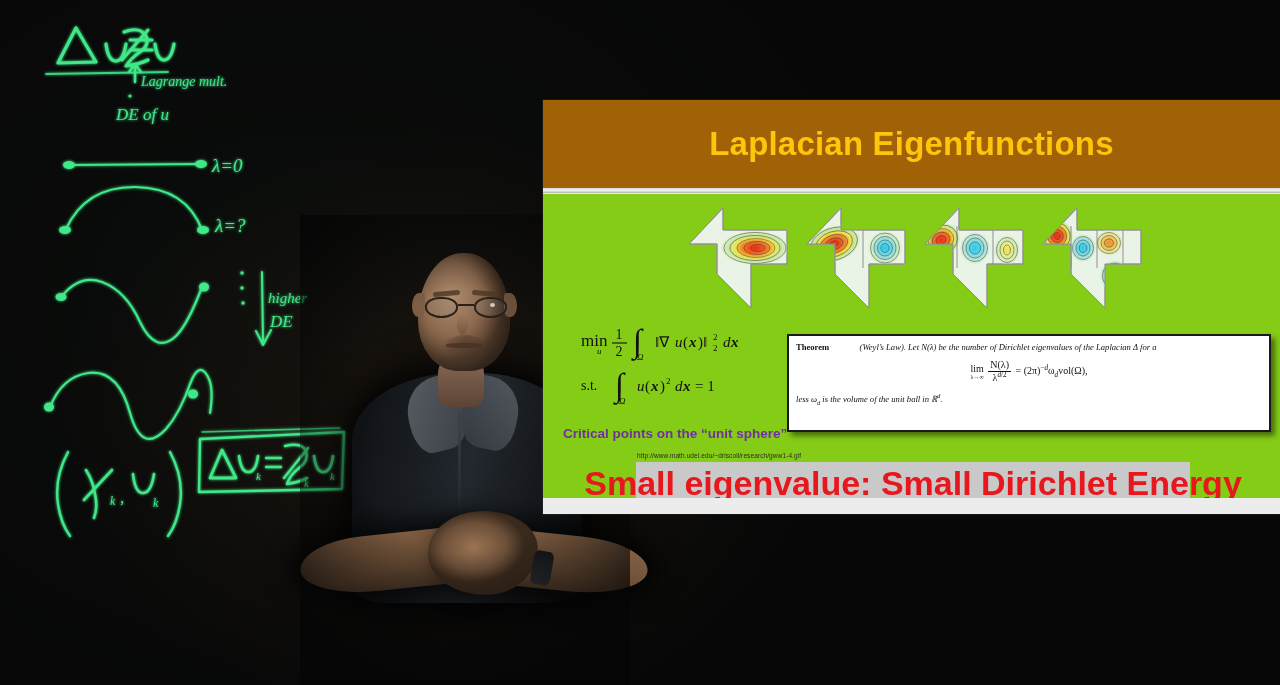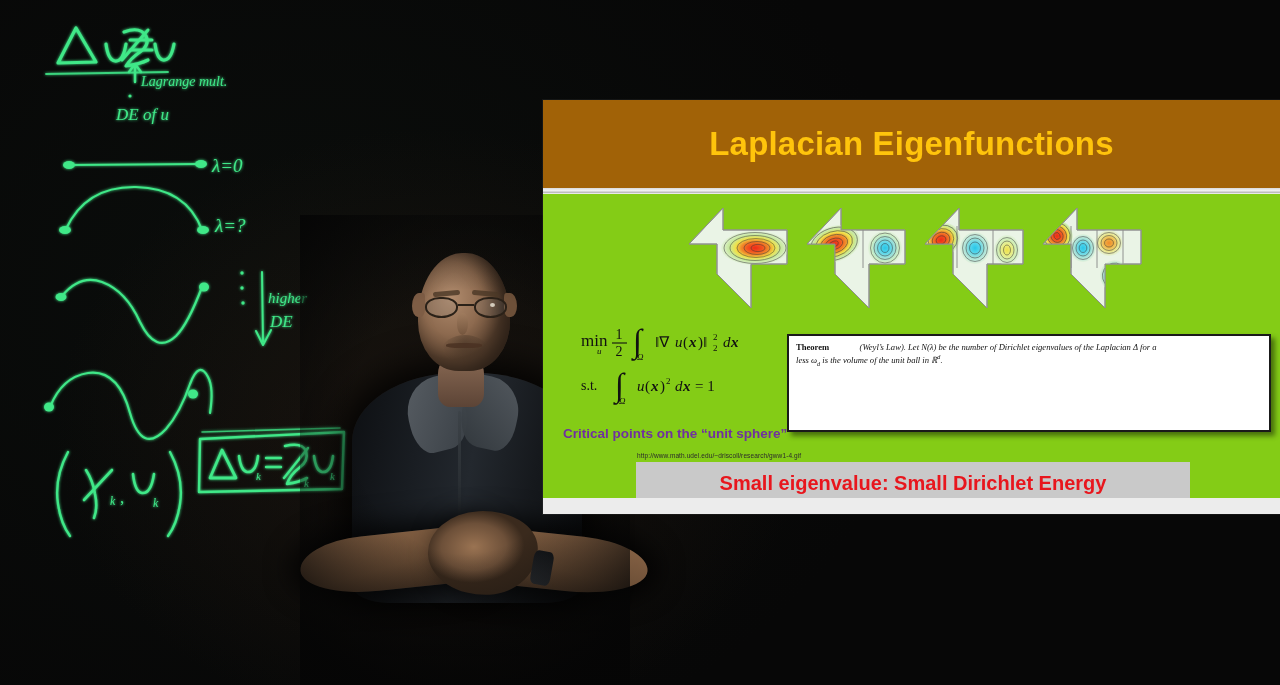--- a/index.html
+++ b/index.html
@@ -185,21 +185,21 @@
     font-size:6.5px; color:#2b2b2b; letter-spacing:.1px;
     font-family:"Liberation Sans", sans-serif;
   }
   
   #banner{
     position:absolute; left:93px; top:268px; width:554px; height:42px;
     background:#c9c9c9;
     display:flex; align-items:center; justify-content:center;
   }
   #banner-text{
-    color:#E8161D; font-weight:bold; font-size:20px; white-space:nowrap;
+    color:#E8161D; font-weight:bold; font-size:34px; white-space:nowrap;
     font-family:"Liberation Sans", sans-serif;
   }
   #slide-bottom-strip{
     position:absolute; left:0; bottom:0; width:100%; height:16px;
     background:#ececec;
   }
 </style>
 </head>
 <body>
 
@@ -568,20 +568,31 @@
 
       <div id="critical-note">Critical points on the “unit sphere”</div>
 
       <div id="theorem-box">
         <div class="thm-line">
           <span class="thm-label">Theorem</span>
           <span style="display:inline-block;width:26px"></span>
           <span class="it">(Weyl’s Law).</span>
           <span class="it">Let N(λ) be the number of Dirichlet eigenvalues of the Laplacian Δ for a</span>
         </div>
+        <div class="thm-eq">
+          <span class="lim">
+            <span>lim</span>
+            <span class="lb">λ→∞</span>
+          </span>
+          <span class="frac">
+            <span class="num">N(λ)</span>
+            <span class="den">λ<sup class="s"><i>d</i>/2</sup></span>
+          </span>
+          <span>= (2π)<sup class="s">−<i>d</i></sup>ω<sub class="s"><i>d</i></sub>vol(Ω),</span>
+        </div>
         <div class="thm-line it">
           <span>less ω</span><sub class="s"><i>d</i></sub><span> is the volume of the unit ball in ℝ</span><sup class="s"><i>d</i></sup><span>.</span>
         </div>
       </div>
 
       <div id="source-url">http://www.math.udel.edu/~driscoll/research/gww1-4.gif</div>
 
       <div id="banner">
         <div id="banner-text">Small eigenvalue:  Small Dirichlet Energy</div>
       </div>

